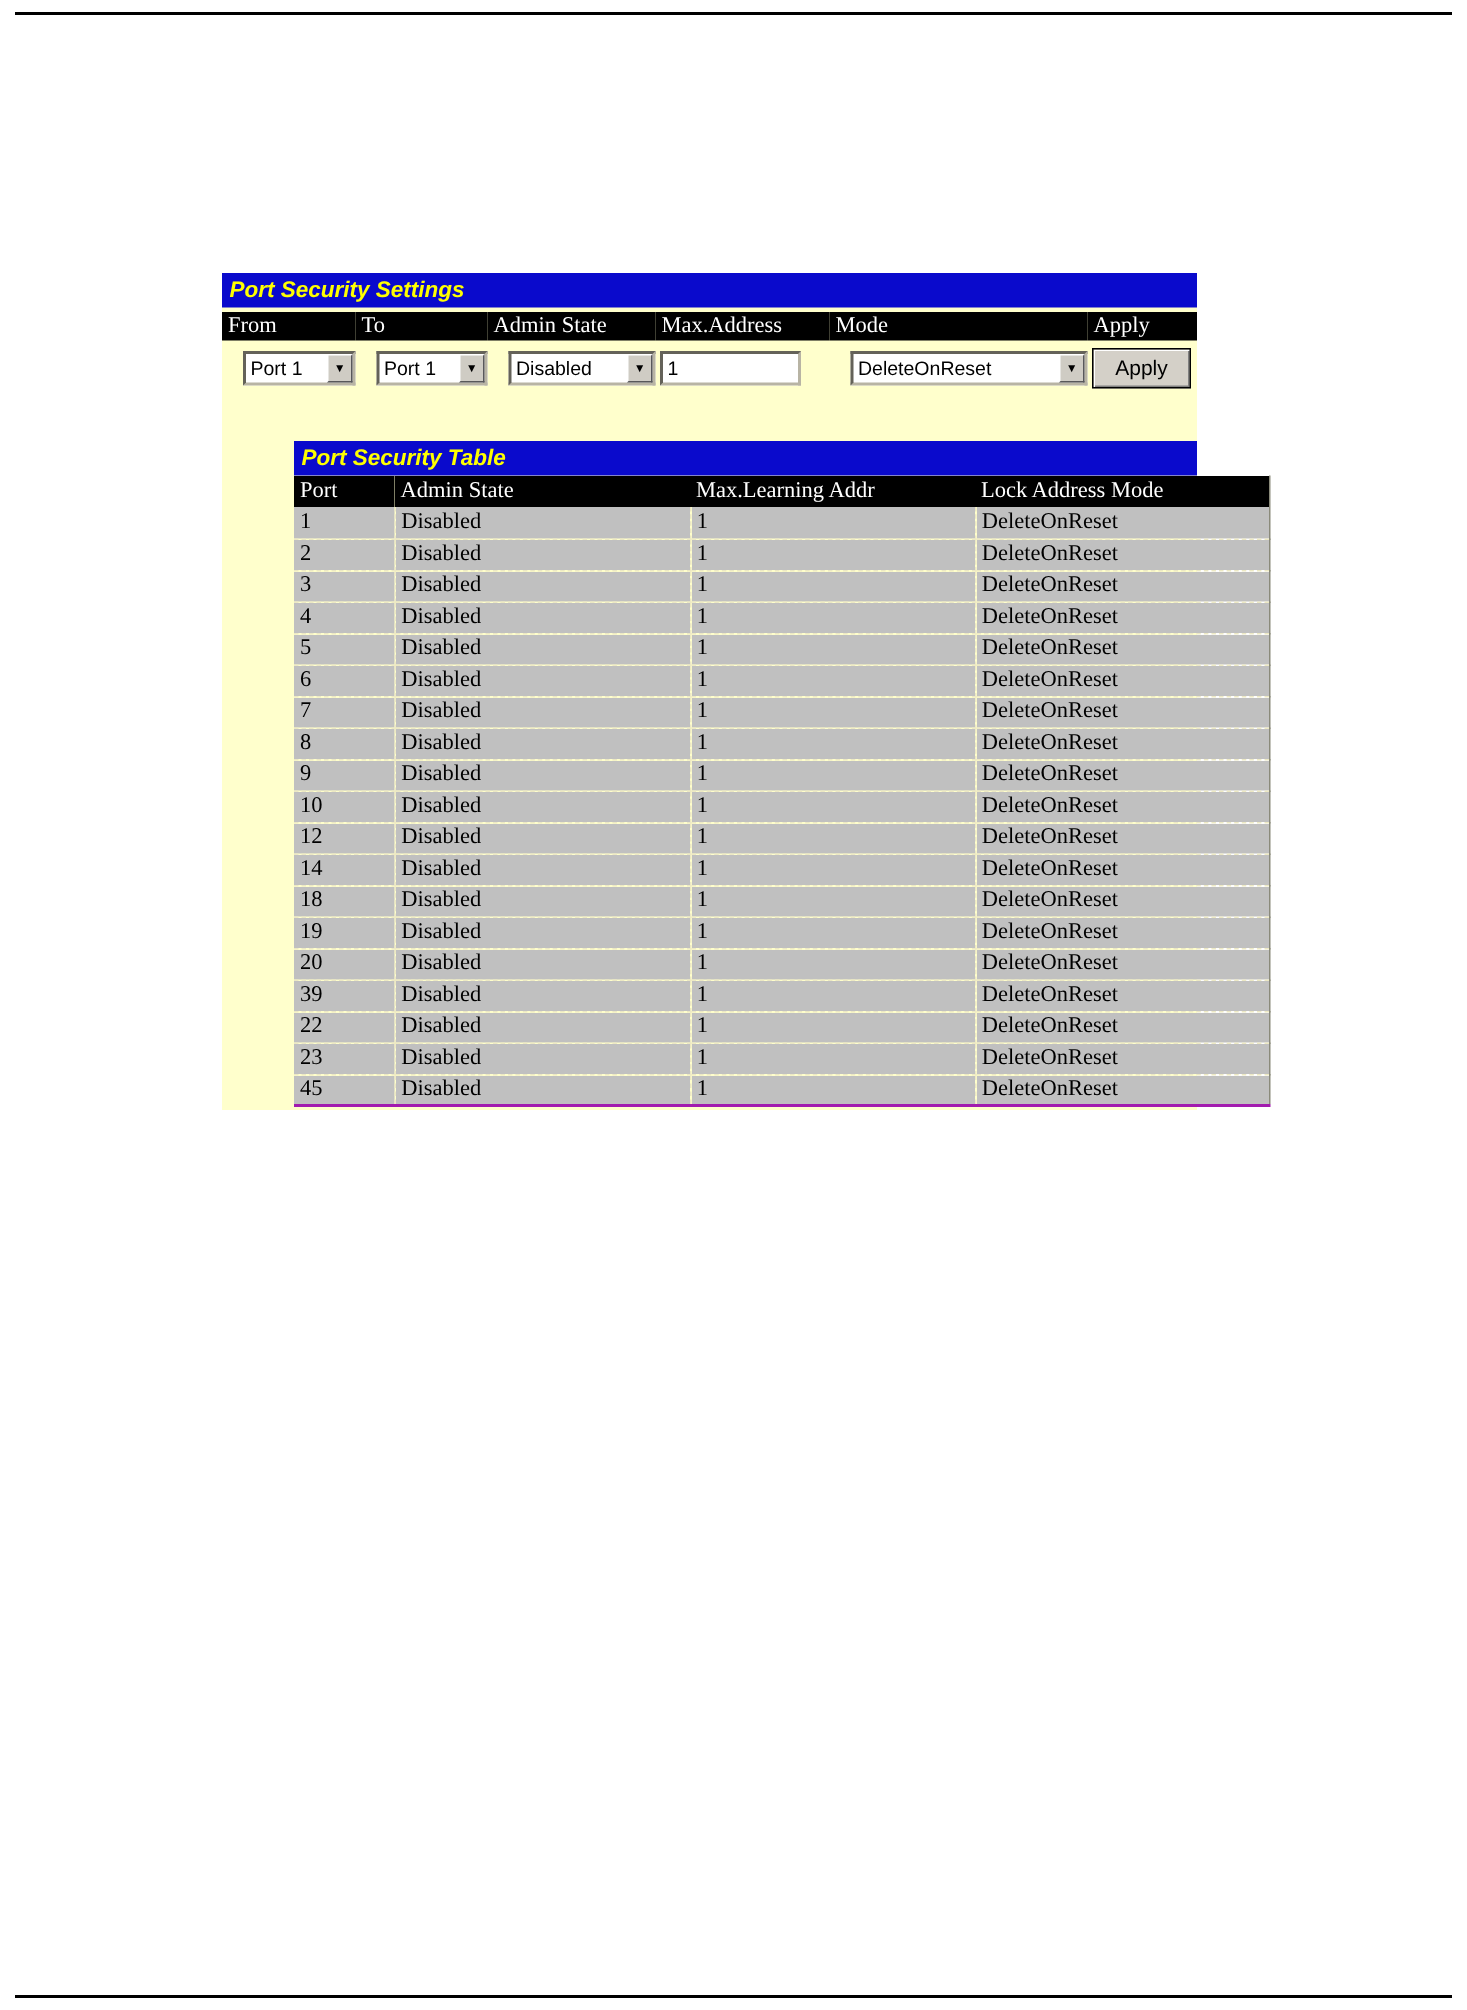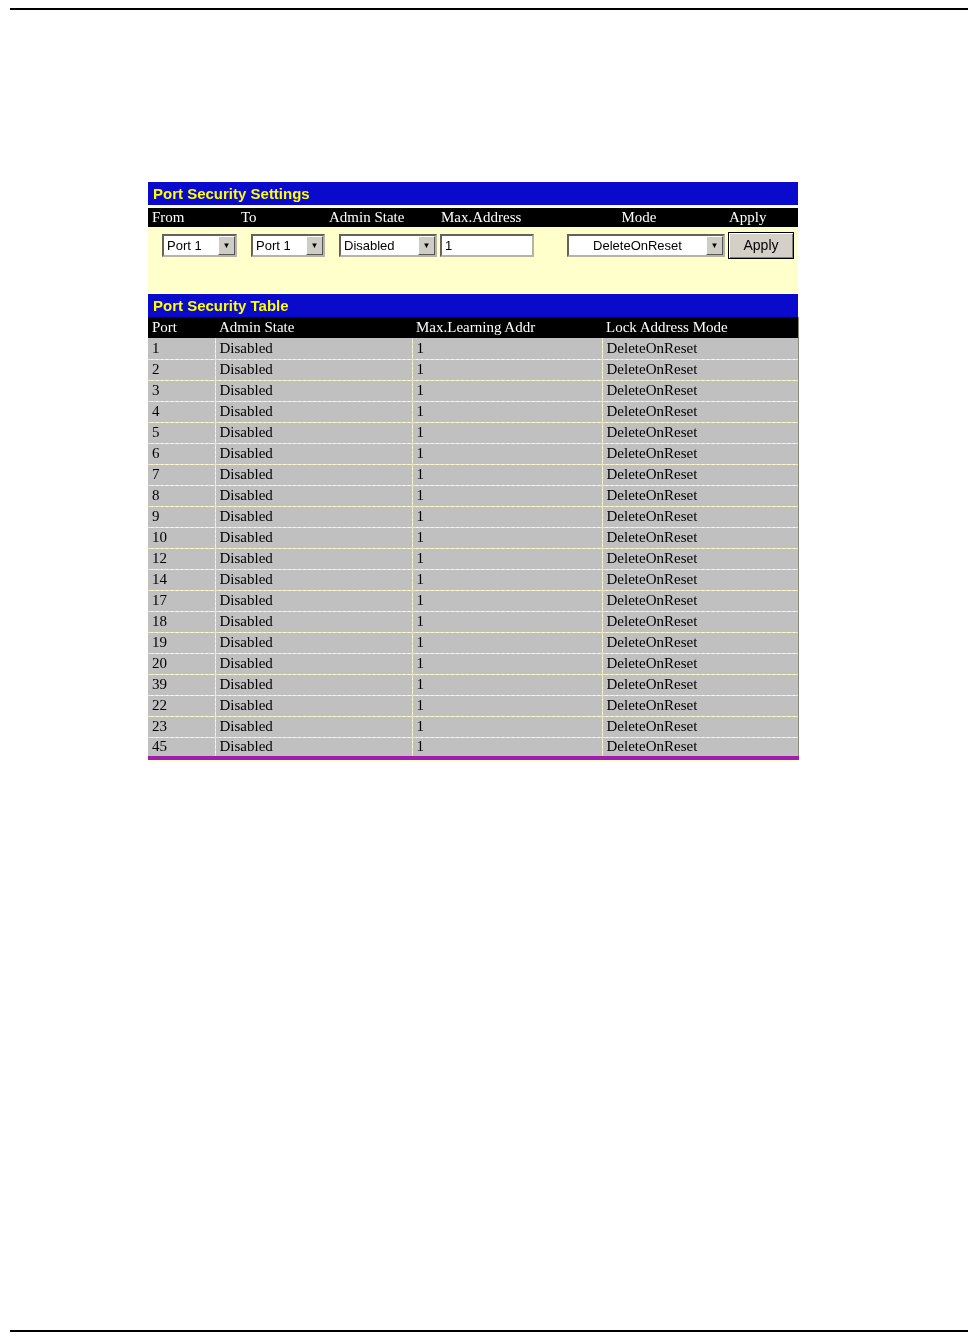--- a/index.html
+++ b/index.html
@@ -24,20 +24,21 @@
 
   .section-title {
     background:#0a0acc;
     color:#ffff00;
     font-family:"Liberation Sans", sans-serif;
     font-weight:bold;
     font-size:15px;
     height:23px;
     line-height:23px;
     padding:0 5px;
+    font-style:italic;
   }
 
   
   .settings-header { display:flex; margin-top:3px; }
   .settings-header .hcell {
     background:#000;
     color:#fff;
     font-family:"Liberation Serif", serif;
     font-size:15px;
     height:19px;
@@ -46,21 +47,21 @@
     overflow:hidden;
     white-space:nowrap;
   }
   .settings-controls { display:flex; align-items:center; height:36px; }
   .ccell { display:flex; align-items:center; }
 
   .w-from  { width:89px; }
   .w-to    { width:88px; }
   .w-admin { width:112px; }
   .w-max   { width:116px; }
-  .w-mode  { width:172px;text-align:center; }
+  .w-mode  { width:172px; }
   .w-apply { width:73px; }
 
   .combo {
     display:inline-flex;
     align-items:center;
     background:#fff;
     border:2px inset #b8b4a4;
     height:23px;
     font-size:13px;
     font-family:"Liberation Sans", sans-serif;
@@ -99,27 +100,27 @@
     color:#000;
     font-size:14px;
     font-family:"Liberation Sans", sans-serif;
     border:1px solid #000;
     box-shadow: inset 1px 1px 0 #ffffff, inset -1px -1px 0 #808080;
     margin-left:3px;
     cursor:pointer;
   }
 
   
-  .table-section { margin-top:31px; }
+  .table-section { margin-top:31px;padding-left:48px; }
   .port-table {
     width:650px;
     border-collapse:collapse;
     table-layout:fixed;
     border-right:1px solid #8a8a7a;
-    border-bottom:4px solid #a21caf;
+    border-bottom:2px solid #a21caf;
   }
   .port-table th {
     background:#000;
     color:#fff;
     font-family:"Liberation Serif", serif;
     font-weight:normal;
     font-size:15px;
     text-align:left;
     height:21px;
     padding:0 4px;
@@ -276,26 +277,20 @@
             <td class="col-2">1</td>
             <td class="col-3">DeleteOnReset</td>
           </tr>
           <tr>
             <td class="col-0">14</td>
             <td class="col-1">Disabled</td>
             <td class="col-2">1</td>
             <td class="col-3">DeleteOnReset</td>
           </tr>
           <tr>
-            <td class="col-0">17</td>
-            <td class="col-1">Disabled</td>
-            <td class="col-2">1</td>
-            <td class="col-3">DeleteOnReset</td>
-          </tr>
-          <tr>
             <td class="col-0">18</td>
             <td class="col-1">Disabled</td>
             <td class="col-2">1</td>
             <td class="col-3">DeleteOnReset</td>
           </tr>
           <tr>
             <td class="col-0">19</td>
             <td class="col-1">Disabled</td>
             <td class="col-2">1</td>
             <td class="col-3">DeleteOnReset</td>

